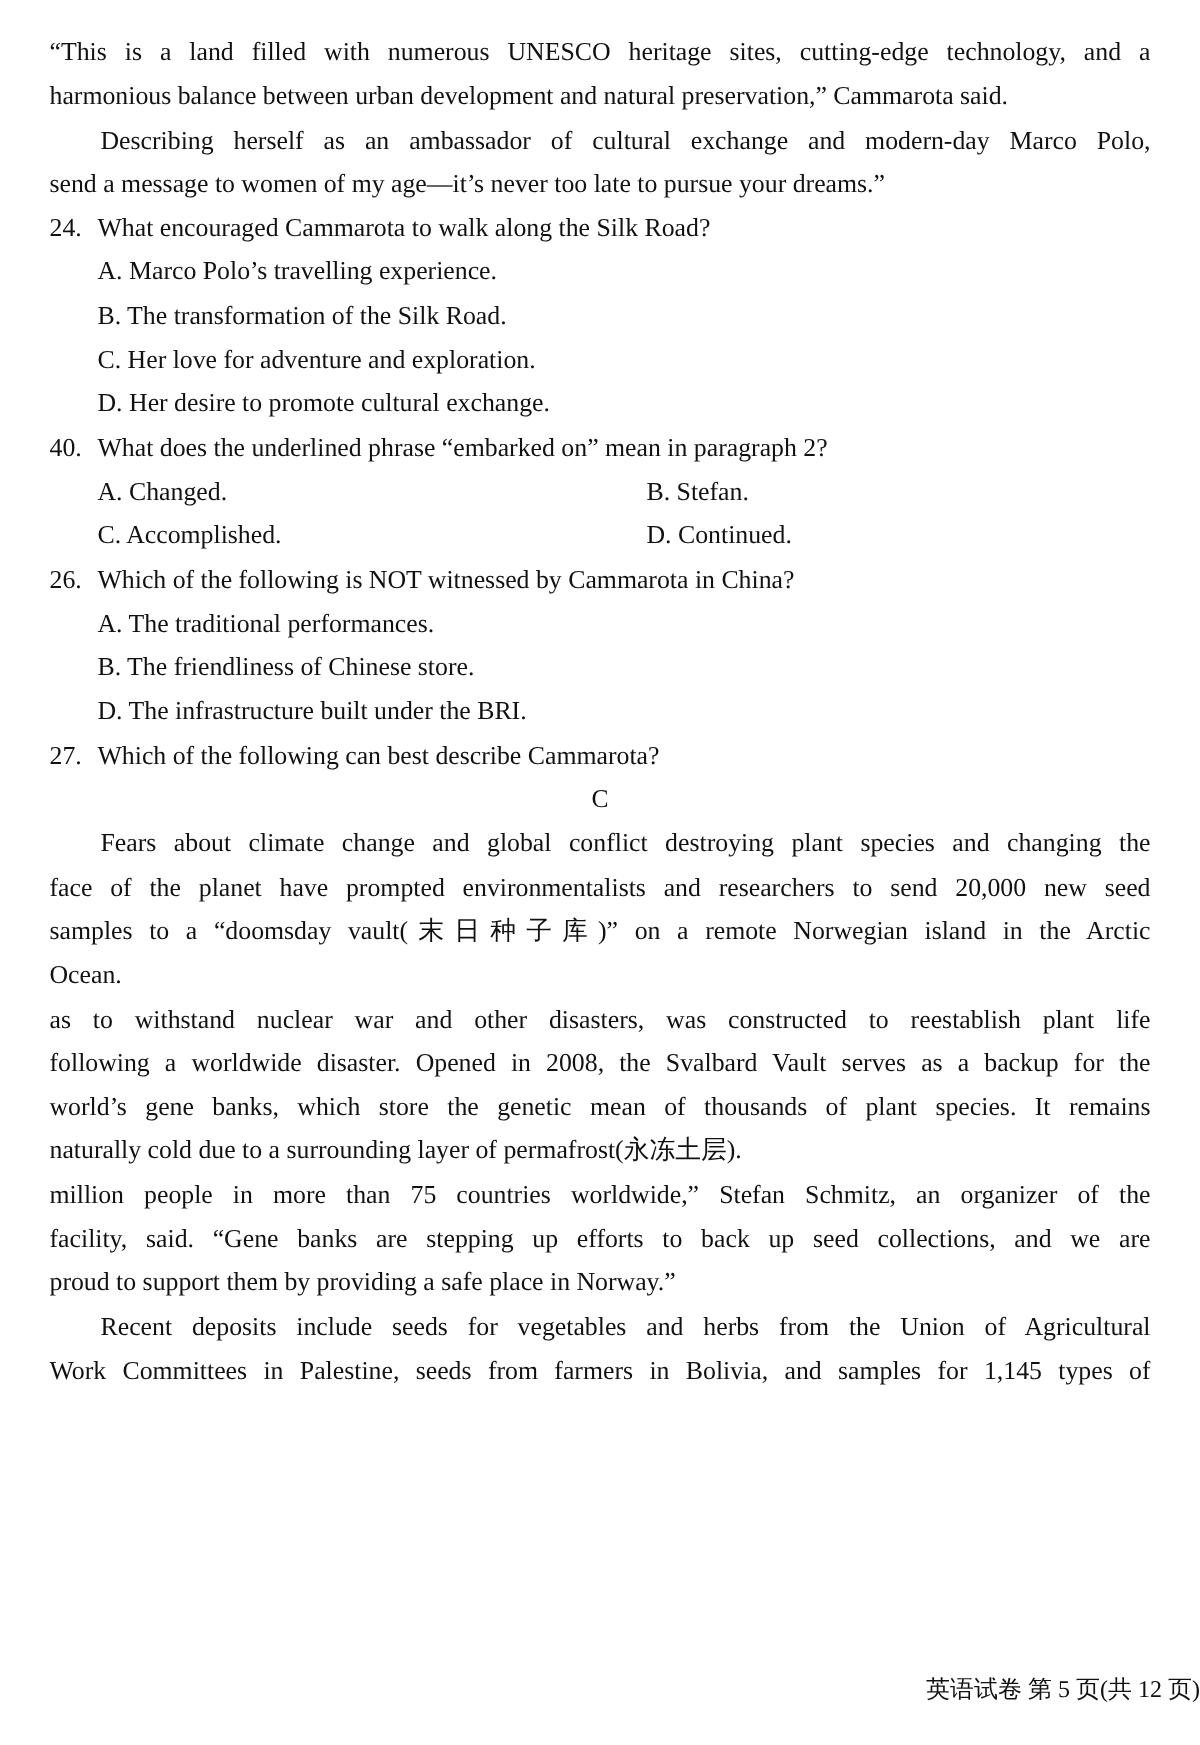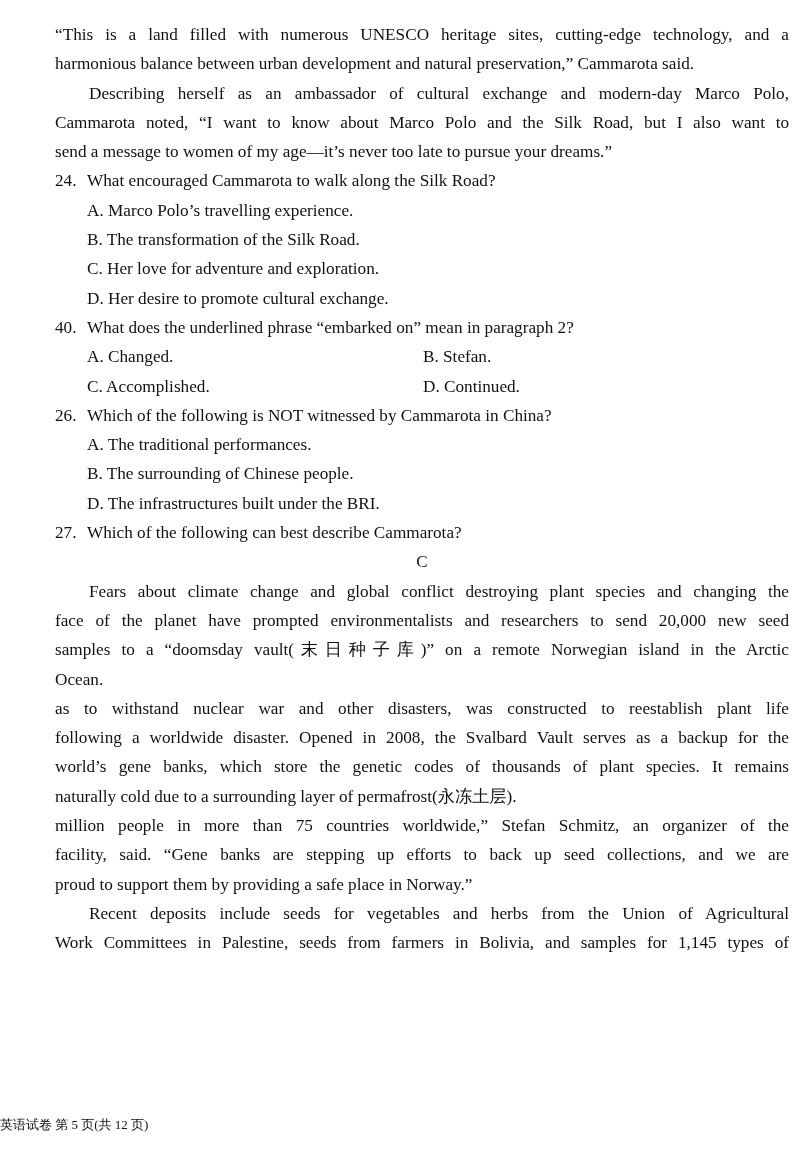--- a/index.html
+++ b/index.html
@@ -1,45 +1,44 @@
 <!DOCTYPE html>
 <html><head>
 <meta charset="utf-8">
 <style>
   html, body { margin: 0; padding: 0; background: #ffffff; }
   body {
     width: 800px; height: 1163px; overflow: hidden; position: relative;
     font-family: "Liberation Serif", "DejaVu Serif", serif;
     color: #111111; font-size: 17.2px;
   }
-  .page { position: absolute; left: 33px; top: 20px; width: 734px; margin-left: 22px; }
+  .page { position: absolute; left: 33px; top: 20px; width: 734px; }
   .pline { display: block; height: 29.3px; line-height: 29.3px; text-align: justify; text-align-last: justify; white-space: nowrap; overflow: hidden; }
   .pline.end { text-align-last: left; }
   .pline.ind { padding-left: 34px; }
   .question { height: 29.3px; line-height: 29.3px; white-space: nowrap; }
   .qnum { display: inline-block; width: 32px; }
   .option { height: 29.3px; line-height: 29.3px; padding-left: 32px; white-space: nowrap; }
-  .optrow { display: flex; height: 29.3px; line-height: 29.3px; padding-left: 32px; white-space: nowrap; }
+  .optrow { display: flex; height: 29.3px; line-height: 29.3px; padding-left: 32px; white-space: nowrap; justify-content: space-between; }
   .optrow .opt { width: 336px; }
   .section-label { text-align: center; height: 29.3px; line-height: 29.3px; font-size: 17px; }
-  .footer { position: absolute; left: 0; width: 800px; top: 1116px; text-align: left; font-size: 13px; }
+  .footer { position: absolute; left: 0; width: 800px; top: 1116px; text-align: right; font-size: 16px; }
 </style>
 </head>
 <body>
 
 <div class="page">
 
   <div>
     <div>
       <span class="pline">“This is a land filled with numerous UNESCO heritage sites, cutting-edge technology, and a</span>
       <span class="pline end">harmonious balance between urban development and natural preservation,” Cammarota said.</span>
     </div>
     <div>
       <span class="pline ind">Describing herself as an ambassador of cultural exchange and modern-day Marco Polo,</span>
-      <span class="pline">Cammarota noted, “I want to know about Marco Polo and the Silk Road, but I also want to</span>
       <span class="pline end">send a message to women of my age—it’s never too late to pursue your dreams.”</span>
     </div>
   </div>
 
   <div>
     <div class="question">
       <span class="qnum">24.</span><span>What encouraged Cammarota to walk along the Silk Road?</span>
     </div>
     <div class="option">A. Marco Polo’s travelling experience.</div>
     <div class="option">B. The transformation of the Silk Road.</div>
@@ -59,22 +58,22 @@
       <span class="opt">C. Accomplished.</span>
       <span class="opt">D. Continued.</span>
     </div>
   </div>
 
   <div>
     <div class="question">
       <span class="qnum">26.</span><span>Which of the following is NOT witnessed by Cammarota in China?</span>
     </div>
     <div class="option">A. The traditional performances.</div>
-    <div class="option">B. The surrounding of Chinese people.</div>
-    <div class="option">D. The infrastructures built under the BRI.</div>
+    <div class="option">B. The friendliness of Chinese store.</div>
+    <div class="option">D. The infrastructure built under the BRI.</div>
   </div>
 
   <div>
     <div class="question">
       <span class="qnum">27.</span><span>Which of the following can best describe Cammarota?</span>
     </div>
   </div>
 
   <div>
     <div class="section-label">C</div>
@@ -82,21 +81,21 @@
     <div>
       <span class="pline ind">Fears about climate change and global conflict destroying plant species and changing the</span>
       <span class="pline">face of the planet have prompted environmentalists and researchers to send 20,000 new seed</span>
       <span class="pline">samples to a “doomsday vault(末日种子库)” on a remote Norwegian island in the Arctic</span>
       <span class="pline end">Ocean.</span>
     </div>
 
     <div>
       <span class="pline">as to withstand nuclear war and other disasters, was constructed to reestablish plant life</span>
       <span class="pline">following a worldwide disaster. Opened in 2008, the Svalbard Vault serves as a backup for the</span>
-      <span class="pline">world’s gene banks, which store the genetic codes of thousands of plant species. It remains</span>
+      <span class="pline">world’s gene banks, which store the genetic mean of thousands of plant species. It remains</span>
       <span class="pline end">naturally cold due to a surrounding layer of permafrost(永冻土层).</span>
     </div>
 
     <div>
       <span class="pline">million people in more than 75 countries worldwide,” Stefan Schmitz, an organizer of the</span>
       <span class="pline">facility, said. “Gene banks are stepping up efforts to back up seed collections, and we are</span>
       <span class="pline end">proud to support them by providing a safe place in Norway.”</span>
     </div>
 
     <div>

